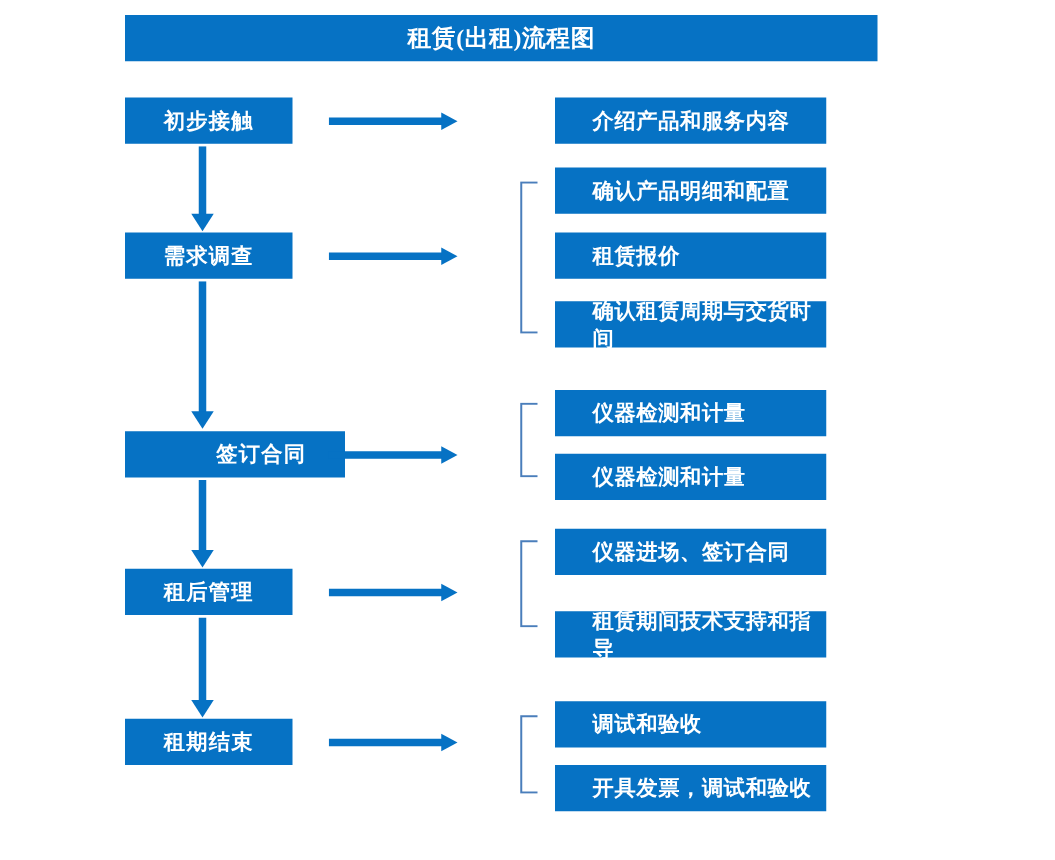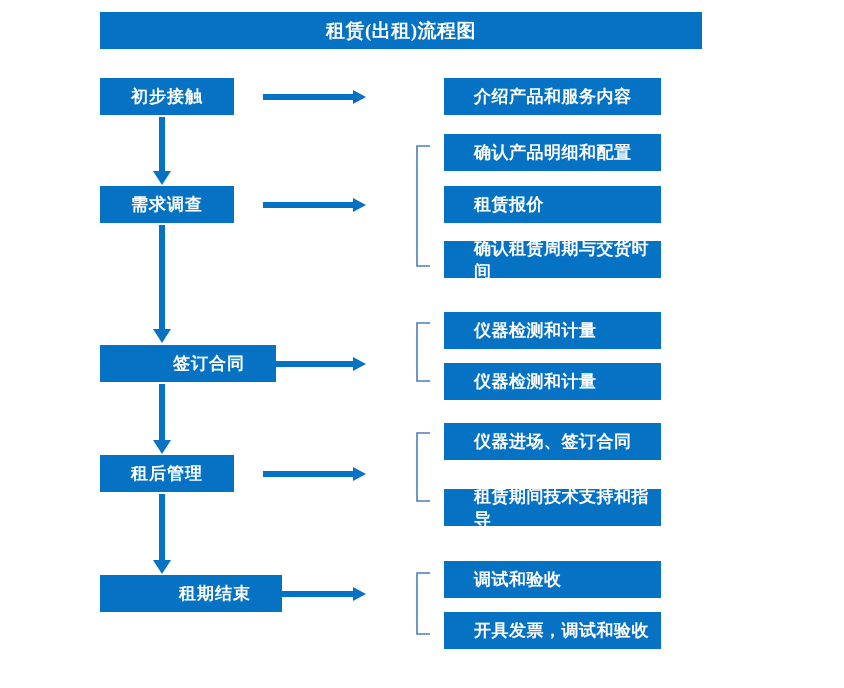--- a/index.html
+++ b/index.html
@@ -86,21 +86,21 @@
   <div class="title-bar">租赁(出租)流程图</div>
 
   <div class="stage-box" style="top:78px;">初步接触</div>
 
   <div class="stage-box" style="top:186px;">需求调查</div>
 
   <div class="stage-box" style="top:345px;padding-left:42px;">签订合同</div>
 
   <div class="stage-box" style="top:455px;">租后管理</div>
 
-  <div class="stage-box" style="top:575px;padding-left:48px;">租期结束</div>
+  <div class="stage-box" style="top:575px;">租期结束</div>
 
   <div class="v-arrow" style="left:150px; top:117px;">
     <svg width="24" height="70" viewBox="0 0 24 70">
       <rect x="9" y="0" width="6" height="56" fill="#0672C4"></rect>
       <polygon points="3,54 21,54 12,68" fill="#0672C4"></polygon>
     </svg>
   </div>
 
   <div class="v-arrow" style="left:150px; top:225px;">
     <svg width="24" height="120" viewBox="0 0 24 120">

